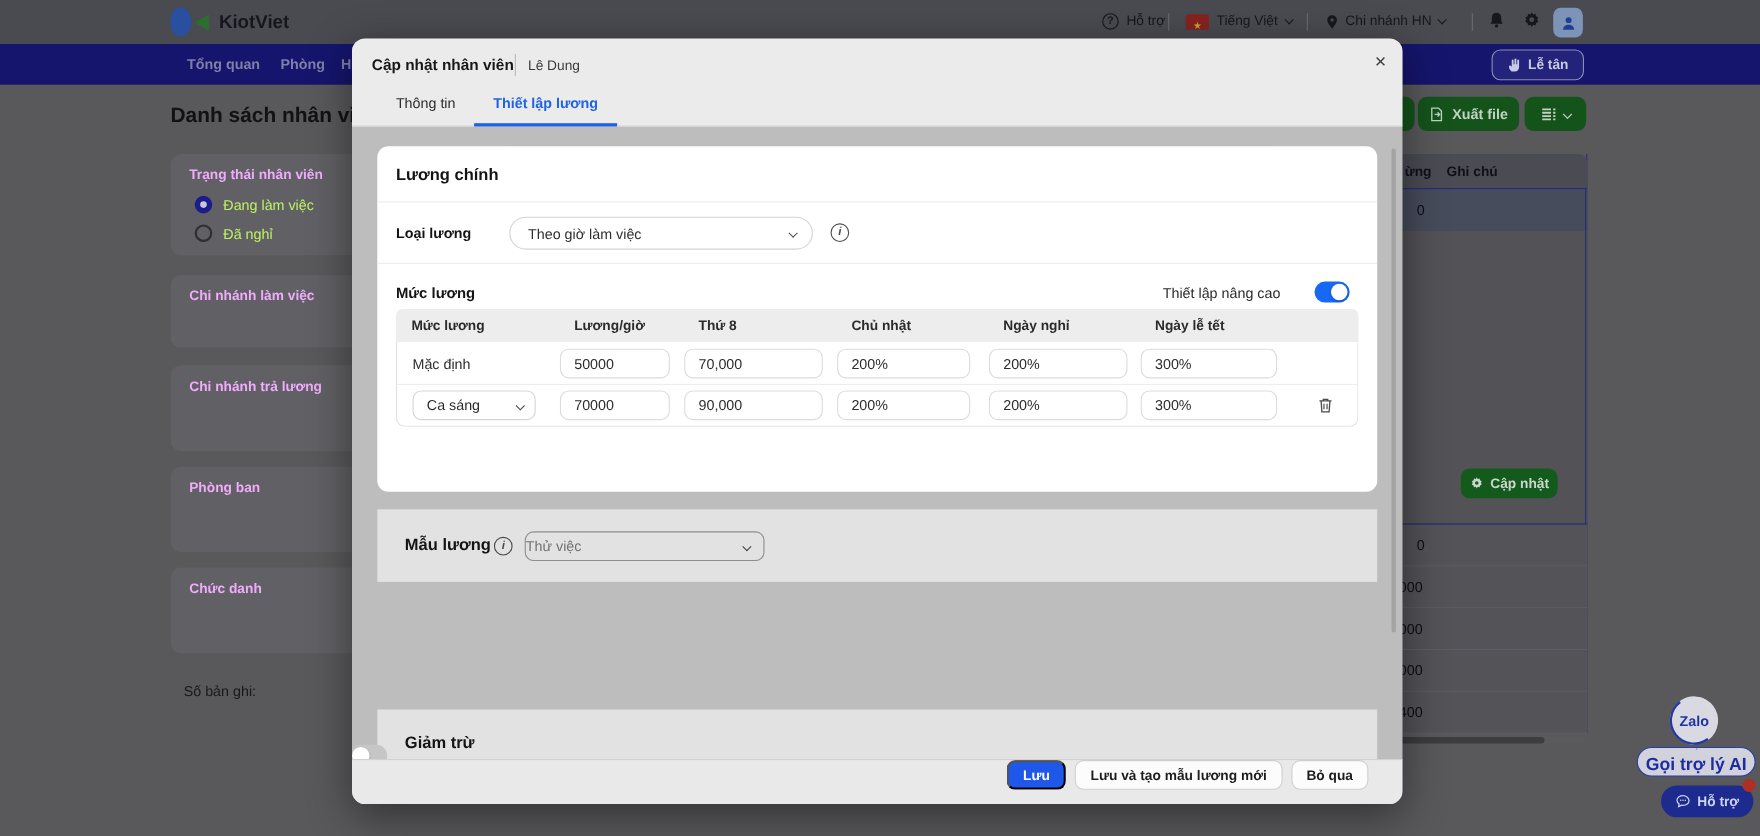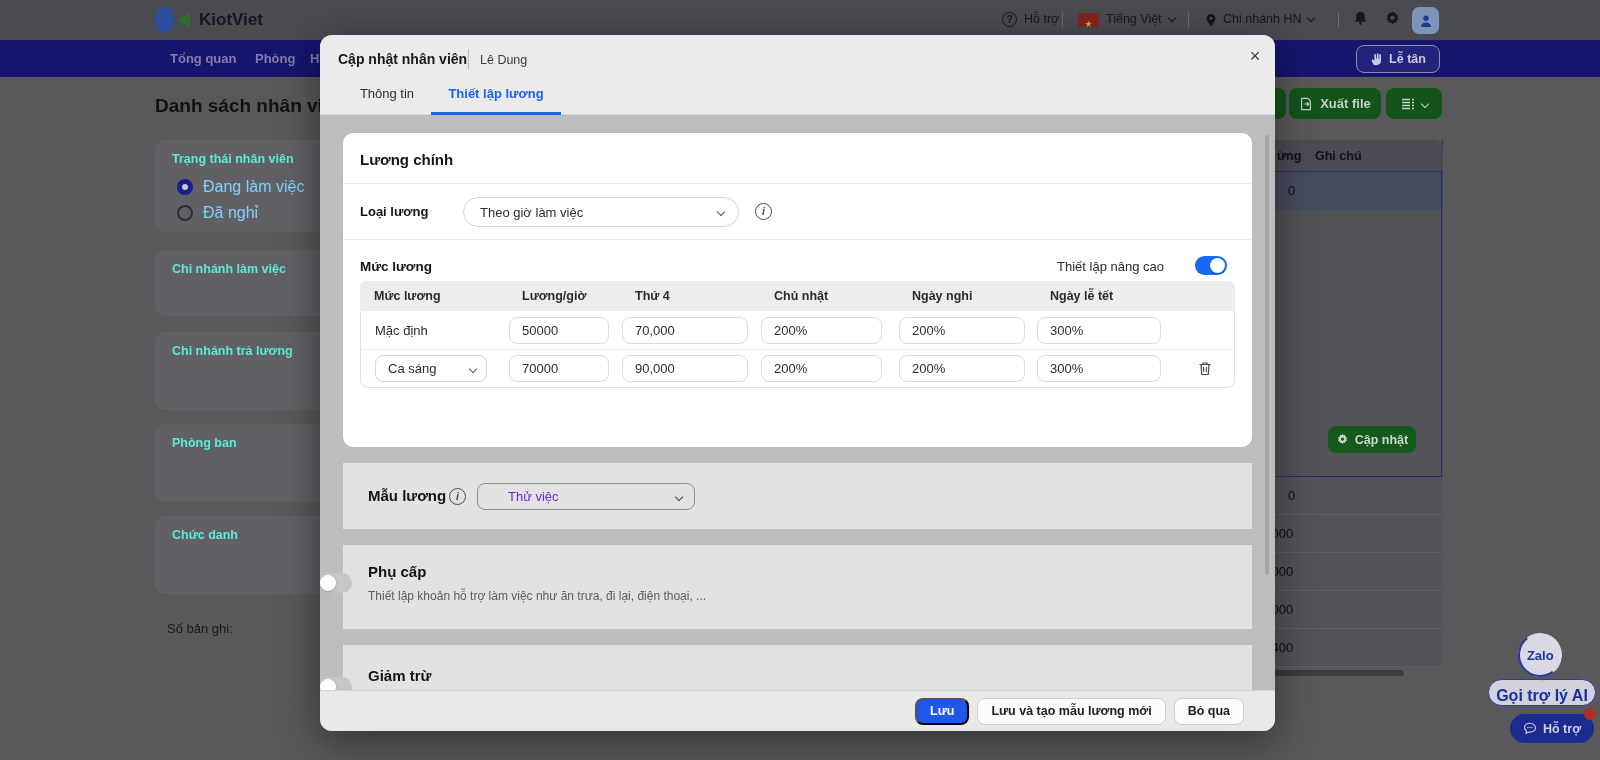--- a/index.html
+++ b/index.html
@@ -21,22 +21,22 @@
   .avatar { position:absolute; left:1412px; top:7px; width:27px; height:27px; border-radius:7px; background:#7d93b8; display:flex; align-items:center; justify-content:center; }
 
   
   .navbar { position:absolute; left:0; top:40px; width:1600px; height:37px; background:#15156d; }
   .nav-item { position:absolute; top:11px; font-size:13px; font-weight:bold; color:#7f7fa9; white-space:nowrap; }
   .reception-btn { position:absolute; left:1356px; top:45px; width:84px; height:28px; background:#23237c; border:1px solid #8c8cb4; border-radius:8px; color:#c6cae4; font-size:12.5px; font-weight:bold; display:flex; align-items:center; justify-content:center; gap:6px; }
 
   
   .page-title { position:absolute; left:155px; top:95px; font-size:19px; font-weight:bold; color:#121214; }
   .fcard { position:absolute; left:155px; width:200px; background:#616165; border-radius:10px; }
-  .fcard .flabel { position:absolute; left:17px; top:12px; font-size:12.5px; font-weight:bold; color:#5eead4; white-space:nowrap; }
-  .radio-row { position:absolute; left:22px; display:flex; align-items:center; gap:10px; font-size:16px; color:#7dd3fc; white-space:nowrap; }
+  .fcard .flabel { position:absolute; left:17px; top:12px; font-size:12.5px; font-weight:bold; color:#f0abfc; white-space:nowrap; }
+  .radio-row { position:absolute; left:22px; display:flex; align-items:center; gap:10px; font-size:13px; color:#bef264; white-space:nowrap; }
   .radio { width:16px; height:16px; border-radius:50%; position:relative; flex:0 0 16px; }
   .radio.sel { background:#1c1c8a; }
   .radio.sel::after { content:""; position:absolute; left:5px; top:5px; width:6px; height:6px; border-radius:50%; background:#c9c9d6; }
   .radio.unsel { border:2px solid #2e2e33; }
   .chip { position:absolute; left:167px; height:22px; background:#1a1a80; border-radius:12px; display:flex; align-items:center; gap:7px; padding:0 10px; font-size:12px; font-weight:bold; color:#c9c9de; white-space:nowrap; }
   .finput { position:absolute; left:167px; width:176px; height:28px; background:#626266; border:1px solid #7f7f85; border-radius:8px; font-size:12.5px; color:#3b3b41; padding-left:10px; line-height:26px; white-space:nowrap; overflow:hidden; }
   .records-label { position:absolute; left:167px; top:621px; font-size:13px; color:#19191d; }
 
   .green-btn { position:absolute; top:88px; height:31px; background:#14541b; border-radius:8px; color:#c2d3c4; font-size:13px; font-weight:bold; display:flex; align-items:center; justify-content:center; gap:7px; }
 
@@ -91,24 +91,24 @@
   .sal-head div { padding-left:14px; font-size:12.5px; font-weight:bold; color:#2b2b2b; white-space:nowrap; }
   .sal-body { border:1px solid #e2e2e2; border-top:none; border-radius:0 0 8px 8px; }
   .sal-row { display:grid; grid-template-columns:148px 113px 139px 138px 138px 139px 1fr; height:38px; align-items:center; }
   .sal-row + .sal-row { border-top:1px solid #ededed; }
   .sal-row .rname { padding-left:14px; font-size:13px; color:#2d2d2d; }
   .sal-input { height:27px; border:1px solid #dcdcdc; border-radius:8px; font-size:13px; color:#2d2d2d; padding-left:12px; background:#fff; outline:none; font-family:inherit; }
   .row-select { height:27px; width:112px; margin-left:14px; border:1px solid #d6d6d6; border-radius:8px; font-size:13px; color:#2d2d2d; display:flex; align-items:center; justify-content:space-between; padding:0 10px 0 12px; background:#fff; }
   .add-cond { height:36px; display:flex; align-items:center; padding-left:14px; font-size:13px; color:#1b6cf2; border-top:1px solid #ffffff; }
 
   .m-card-gray { position:absolute; left:23px; width:909px; background:#e2e2e2; border-radius:0; }
-  .gray-select { position:absolute; border:1px solid #8e8e8e; border-radius:8px; background:transparent; font-size:13px; color:#6d28d9; display:flex; align-items:center; justify-content:space-between; padding:0 12px 0 30px; }
+  .gray-select { position:absolute; border:1px solid #8e8e8e; border-radius:8px; background:transparent; font-size:13px; color:#737373; display:flex; align-items:center; justify-content:space-between; padding:0 12px 0 0; }
   .card-desc { position:absolute; left:25px; top:44px; font-size:12px; color:#5c5c5c; }
 
-  .m-footer { position:absolute; left:0; top:655px; width:955px; height:41px; background:#e9e9e9; border-top:1px solid #d2d2d2; display:flex; align-items:center; justify-content:flex-end; gap:8px; padding-right:31px; }
+  .m-footer { position:absolute; left:0; top:655px; width:955px; height:41px; background:#e9e9e9; border-top:1px solid #d2d2d2; display:flex; justify-content:flex-end; gap:8px; padding-right:31px; }
   .btn { height:27px; border-radius:8px; font-size:12.5px; font-weight:bold; display:flex; align-items:center; justify-content:center; padding:0 13px; font-family:inherit; }
   .btn.primary { background:#1f57ea; color:#ffffff; }
   .btn.secondary { background:#fcfcfc; color:#1d1d1d; border:1px solid #cfcfcf; }
   .m-scrollthumb { position:absolute; left:945px; top:100px; width:4px; height:440px; background:#a4a4a4; border-radius:2px; }
 
   svg { display:block; }
 </style>
 </head>
 <body>
 
@@ -303,21 +303,21 @@
       <div class="abs f-label" style="left:17px; top:126px; font-size:13.5px;">Mức lương</div>
       <div class="abs" style="left:714px; top:126px; font-size:13px; color:#2a2a2a;">Thiết lập nâng cao</div>
       <div class="abs toggle on" style="left:852px; top:123px; width:32px; height:19px;">
           <span class="knob" style="width:15px; height:15px;"></span>
         </div>
 
       <div class="sal-table">
         <div class="sal-head">
           <div>Mức lương</div>
           <div>Lương/giờ</div>
-          <div>Thứ 4</div>
+          <div>Thứ 8</div>
           <div>Chủ nhật</div>
           <div>Ngày nghỉ</div>
           <div>Ngày lễ tết</div>
           <div></div>
         </div>
         <div class="sal-body">
           <div class="sal-row">
             <div class="rname">Mặc định</div>
             <div><input class="sal-input" style="width: 100px;" value="50000"></div>
             <div><input class="sal-input" style="width: 126px;" value="70,000"></div>
@@ -351,27 +351,20 @@
 
     <div class="m-card-gray" style="top:428px; height:66px;">
       <div class="abs sec-title" style="left:25px; top:24px;">Mẫu lương</div>
       <div class="abs info-i" style="left:106px; top:25px;">i</div>
       <div class="gray-select" style="left:134px; top:20px; width:218px; height:27px;">
         <span>Thử việc</span>
         <span class="chev" style="color:#444;"></span>
       </div>
     </div>
 
-    <div class="m-card-gray" style="top:510px; height:84px;">
-      <div class="abs sec-title" style="left:25px; top:18px;">Phụ cấp</div>
-      <div class="card-desc">Thiết lập khoản hỗ trợ làm việc như ăn trưa, đi lại, điện thoại, ...</div>
-      <div class="abs toggle off" style="right:25px; top:28px; width:34px; height:20px;">
-          <span class="knob" style="width:16px; height:16px;"></span>
-        </div>
-    </div>
 
     <div class="m-card-gray" style="top:610px; height:70px;">
       <div class="abs sec-title" style="left:25px; top:22px;">Giảm trừ</div>
       <div class="abs toggle off" style="right:25px; top:32px; width:34px; height:20px;">
           <span class="knob" style="width:16px; height:16px;"></span>
         </div>
     </div>
 
     <div class="m-scrollthumb"></div>
 

